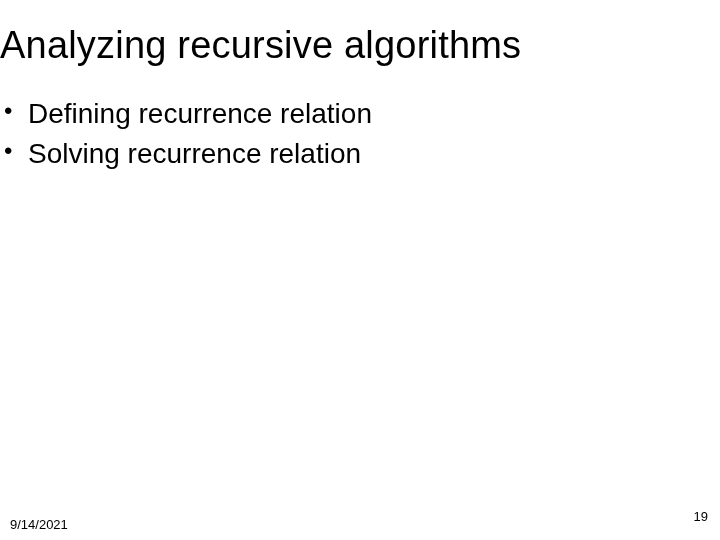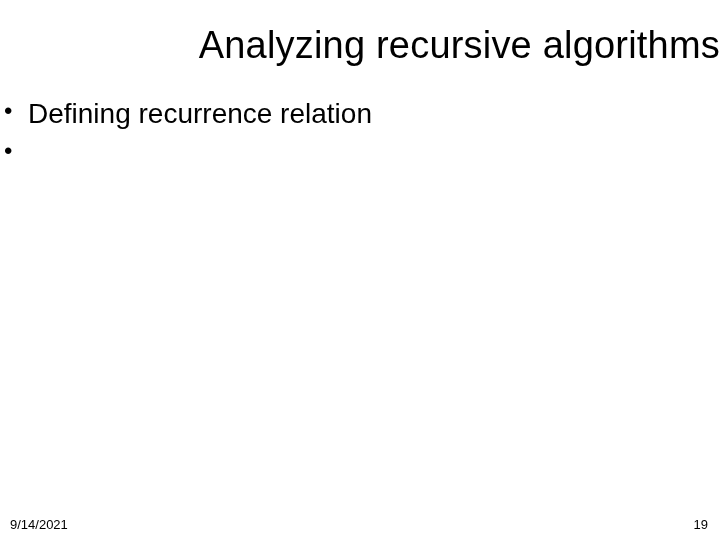--- a/index.html
+++ b/index.html
@@ -12,21 +12,21 @@
   }
   .slide {
     width: 720px;
     height: 540px;
     position: relative;
     padding: 0;
   }
   .title {
     font-size: 38px;
     font-weight: 400;
-    text-align: right;
+    text-align: left;
     padding-top: 24px;
     padding-bottom: 28px;
     letter-spacing: 0.2px;
   }
   .content {
     padding-right: 36px;
   }
   ul.level1 {
     list-style: none;
     padding-left: 0;
@@ -66,33 +66,34 @@
   .footer-date {
     position: absolute;
     left: 10px;
     bottom: 8px;
     font-size: 13px;
     margin-top: 24px;
   }
   .footer-page {
     position: absolute;
     right: 12px;
-    bottom: 8px;
+    bottom: 16px;
     font-size: 13px;
   }
 </style>
 </head>
 <body>
 
 <div class="slide">
   <h1 class="title">Analyzing recursive algorithms</h1>
 
   <div class="content">
     <ul class="level1">
       <li>Defining recurrence relation</li>
       <li>
+        <span>Solving recurrence relation</span>
       </li>
     </ul>
   </div>
 
   <div class="footer-date">9/14/2021</div>
   <div class="footer-page">19</div>
 </div>
 
 </body></html>

